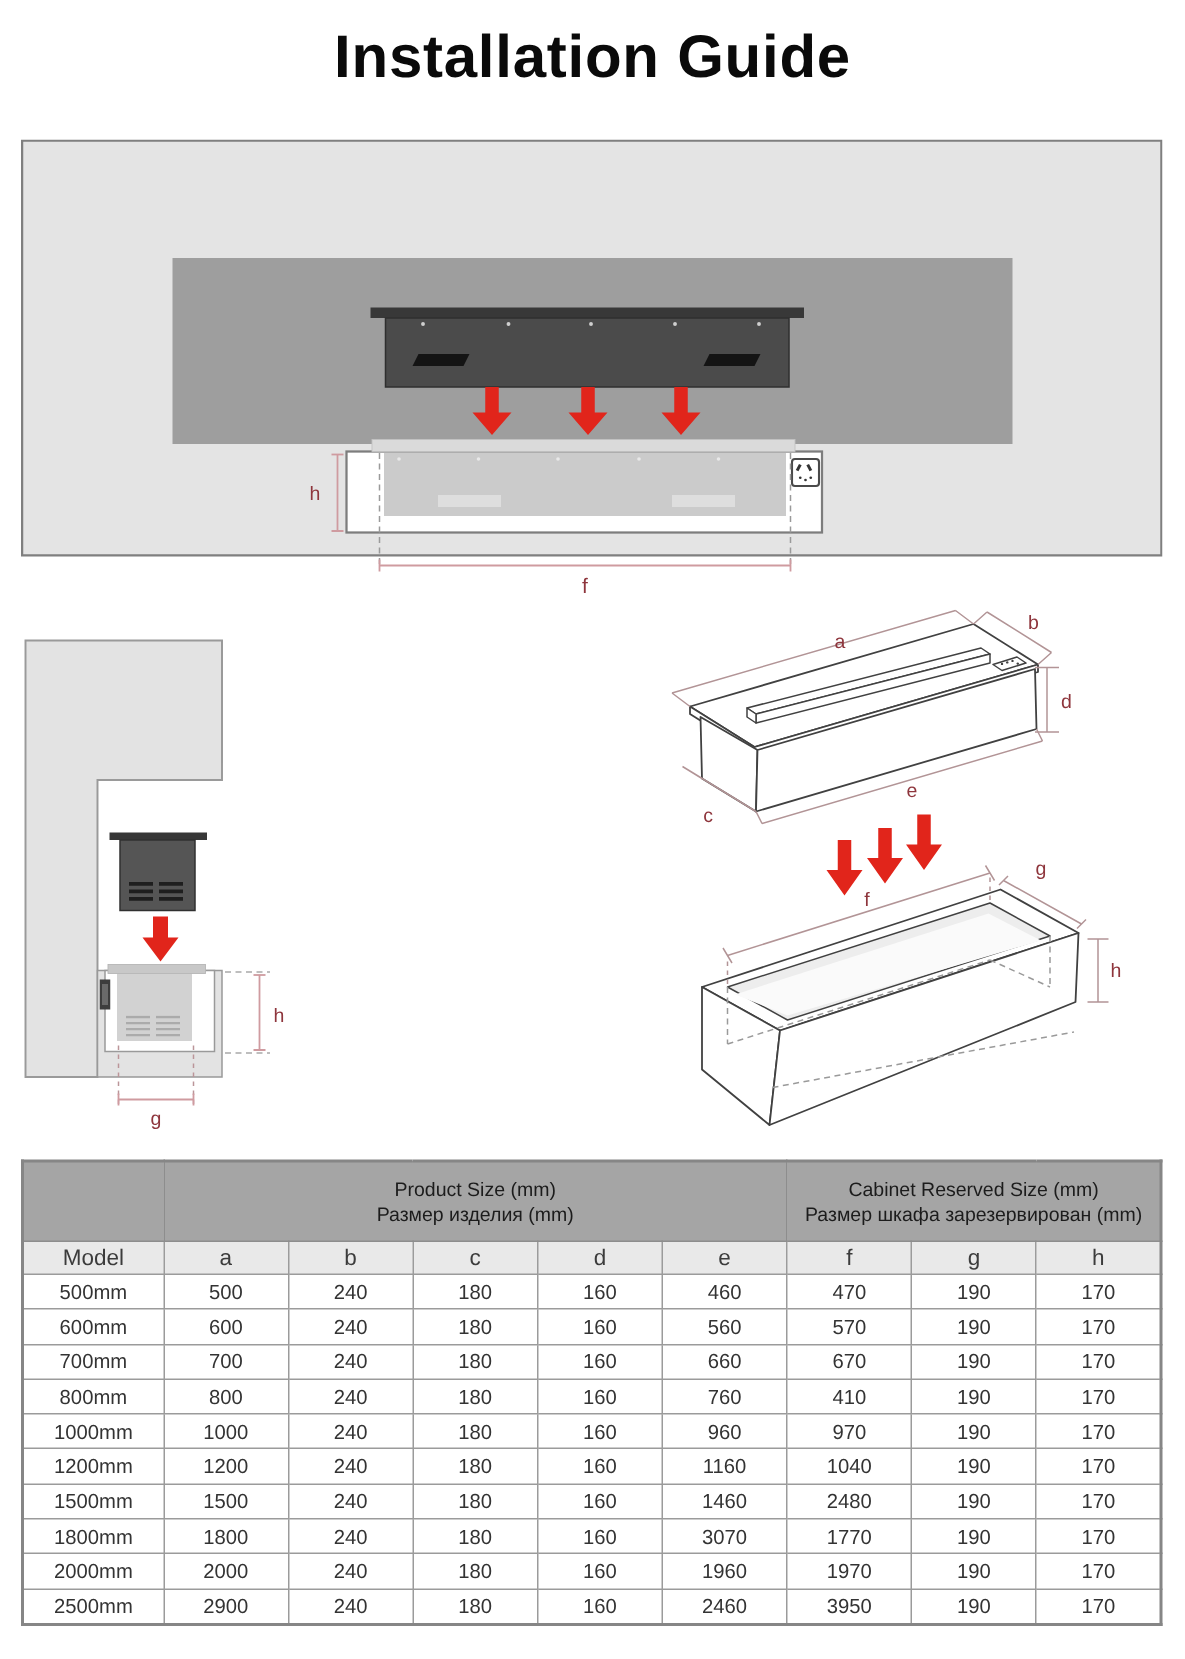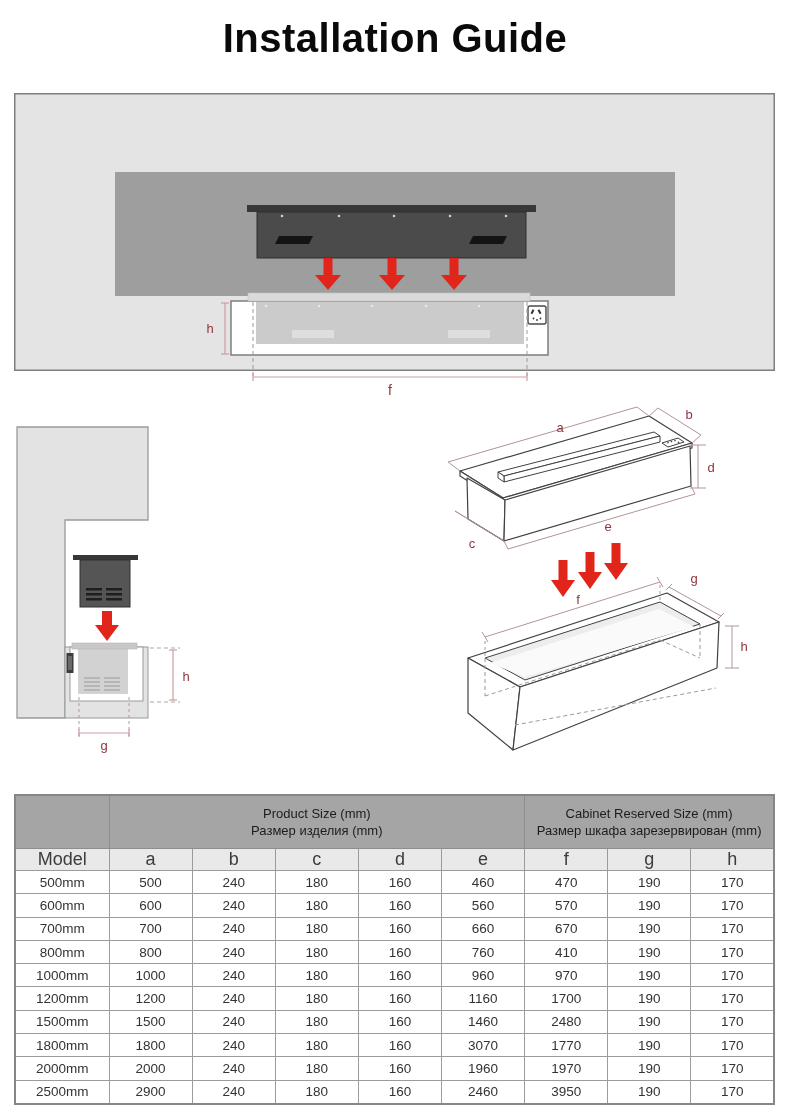--- a/index.html
+++ b/index.html
@@ -21,31 +21,30 @@
     font-family:"Liberation Sans", sans-serif;
     font-size:13px; fill:#8e353c;
   }
   svg text.dim-lg { font-size:14px; }
 
   table.size-table {
     position:absolute; left:14px; top:773px; width:761px;
     border-collapse:collapse; table-layout:fixed;
     border:2px solid #868686;
     font-family:"Liberation Sans", sans-serif;
-    margin-top:21px;
   }
   .size-table th, .size-table td {
     border:1px solid #9b9b9b; text-align:center; vertical-align:middle; padding:0;
   }
   .size-table tr.band th {
     background:#a5a5a5; height:52px; font-size:13px; font-weight:400;
     color:#1c1c1c; line-height:17px; border-color:#8d8d8d;
   }
   .size-table tr.cols th {
-    background:#e9e9e9; height:21px; font-size:18px; font-weight:400; color:#3c3c3c;
+    background:#e9e9e9; height:21px; font-size:15px; font-weight:400; color:#3c3c3c;
   }
   .size-table tbody td {
     height:22.3px; background:#ffffff; font-size:13.5px; color:#333333;
   }
 </style>
 </head>
 <body>
 
 <div class="page">
 
@@ -333,21 +332,21 @@
       <td>170</td>
     </tr>
 
     <tr>
       <td>1200mm</td>
       <td>1200</td>
       <td>240</td>
       <td>180</td>
       <td>160</td>
       <td>1160</td>
-      <td>1700</td>
+      <td>1040</td>
       <td>190</td>
       <td>170</td>
     </tr>
 
     <tr>
       <td>1500mm</td>
       <td>1500</td>
       <td>240</td>
       <td>180</td>
       <td>160</td>

